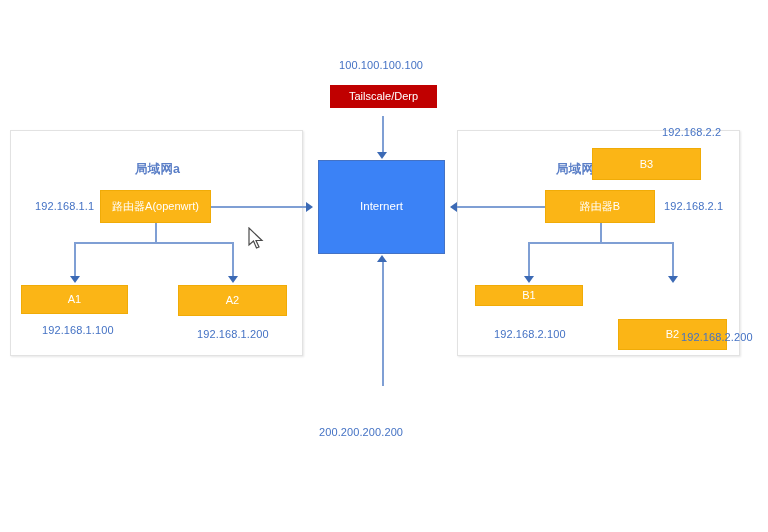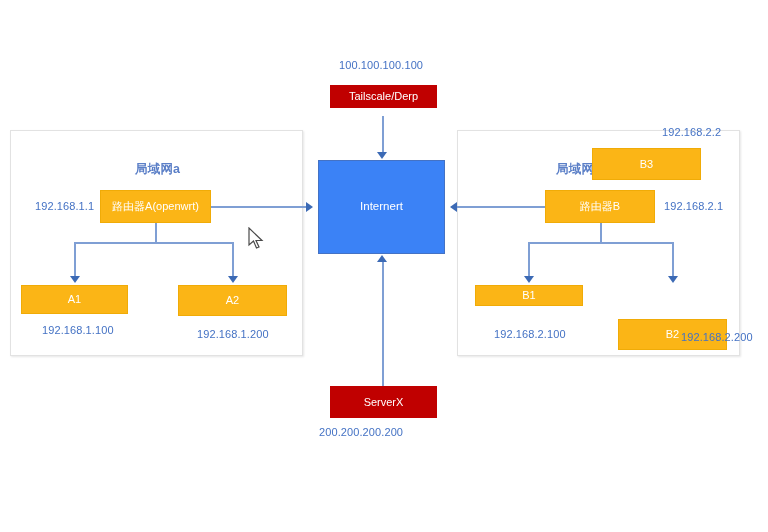--- a/index.html
+++ b/index.html
@@ -80,21 +80,20 @@
   <div class="ip" style="left:339px;top:59px;">100.100.100.100</div>
   <div class="node red" style="left:330px;top:85px;width:107px;height:23px;">Tailscale/Derp</div>
 
   <div class="line vline" style="left:382px;top:116px;height:38px;"></div>
   <div class="arrow down" style="left:377px;top:152px;"></div>
 
   <div class="node blue" style="left:318px;top:160px;width:127px;height:94px;">Internert</div>
 
   <div class="line vline" style="left:382px;top:262px;height:124px;"></div>
   <div class="arrow up" style="left:377px;top:255px;"></div>
-  <div class="node red" style="left:330px;top:386px;width:107px;height:32px;">ServerX</div>
   <div class="ip" style="left:319px;top:426px;">200.200.200.200</div>
 
   <div class="ip" style="left:35px;top:200px;">192.168.1.1</div>
   <div class="node orange" style="left:100px;top:190px;width:111px;height:33px;">路由器A(openwrt)</div>
 
   <div class="line hline" style="left:211px;top:206px;width:95px;"></div>
   <div class="arrow right" style="left:306px;top:202px;"></div>
 
   <div class="line vline" style="left:155px;top:223px;height:20px;"></div>
   <div class="line hline" style="left:74px;top:242px;width:159px;"></div>

